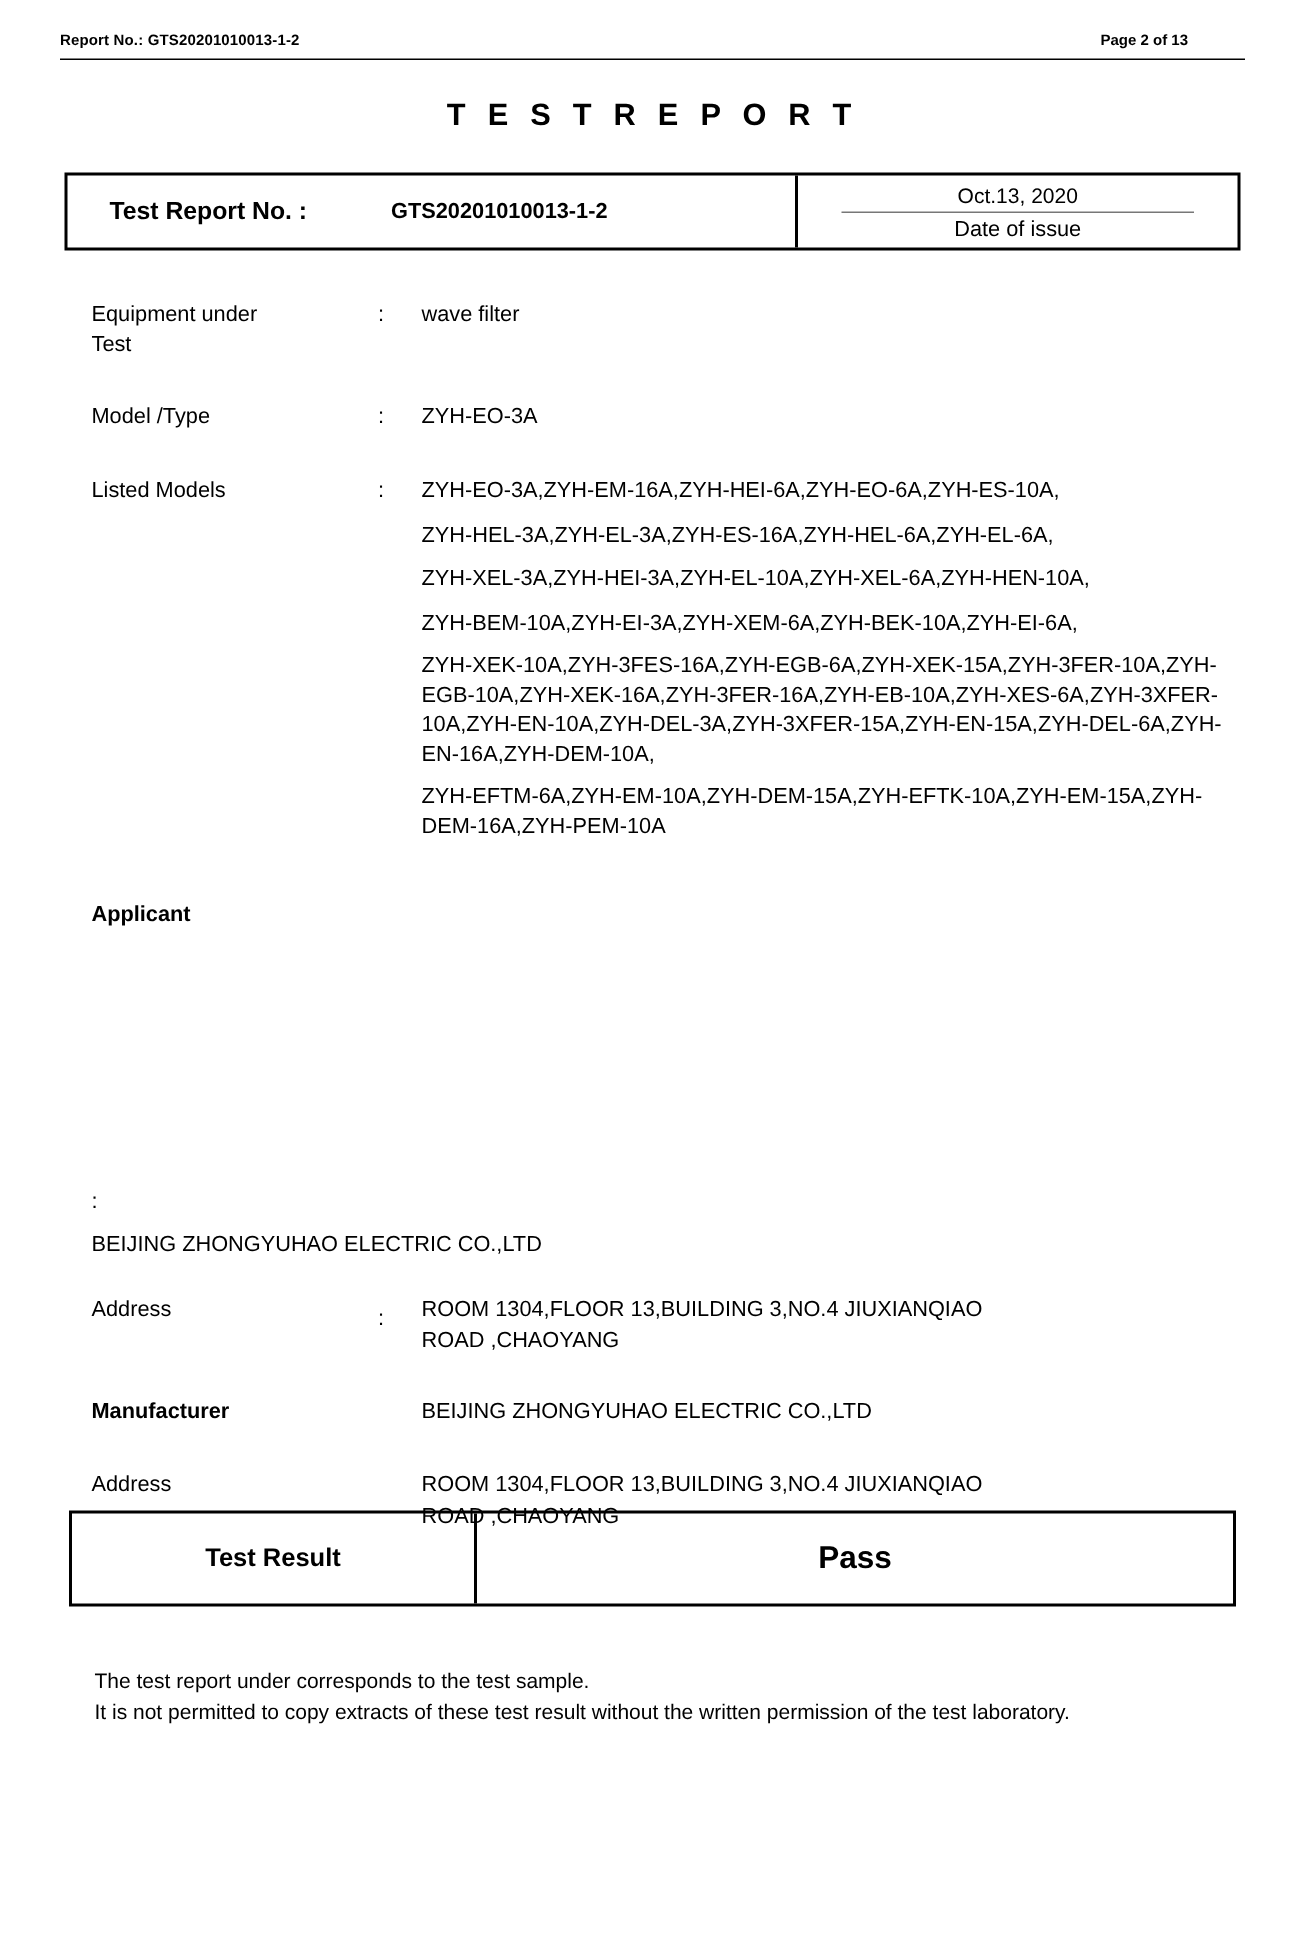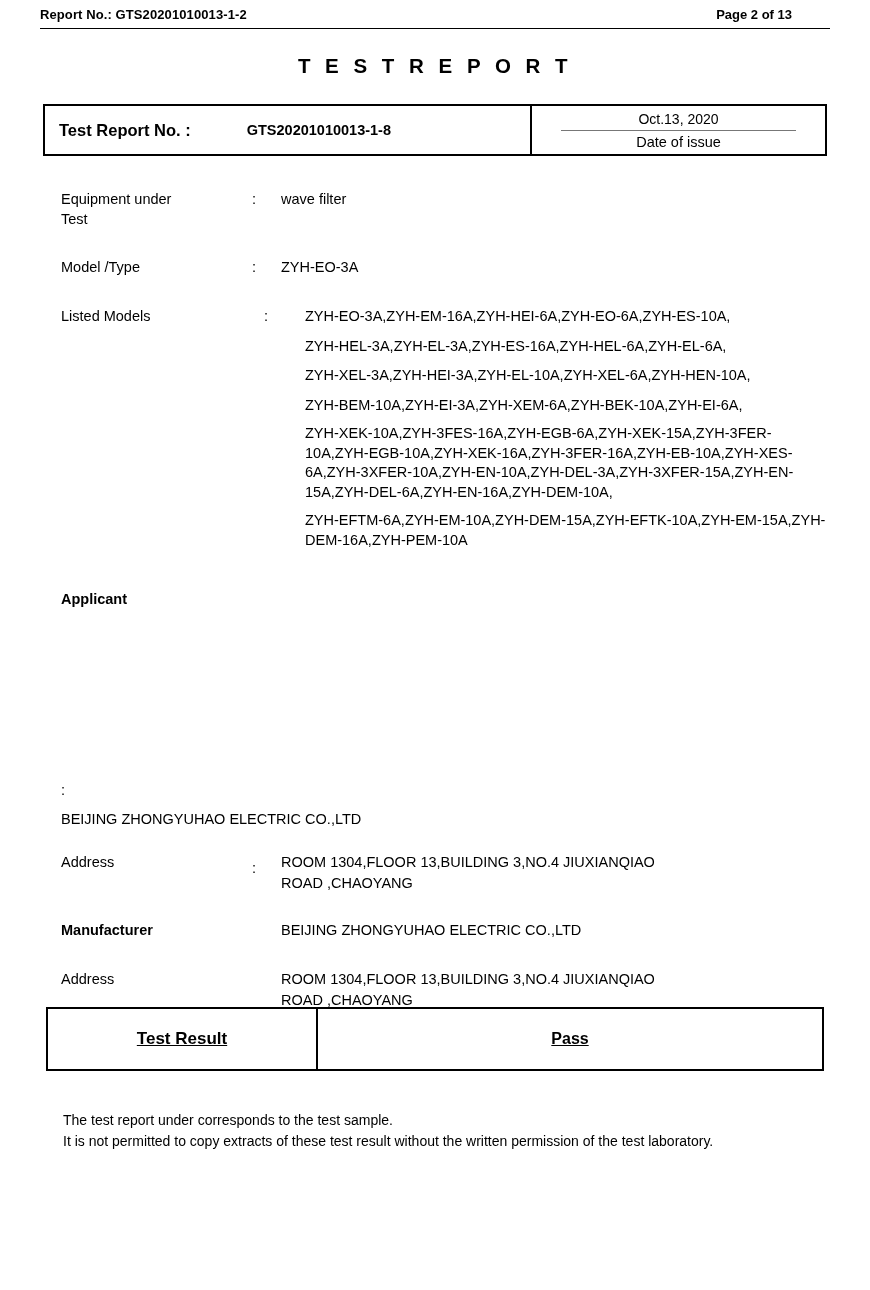--- a/index.html
+++ b/index.html
@@ -20,23 +20,23 @@
     height: 1290px;
     box-sizing: border-box;
     padding: 0 40px;
   }
 
   
   .header {
     display: flex;
     justify-content: space-between;
     align-items: baseline;
-    font-size: 13px;
-    font-weight: bold;
-    padding-top: 7px;
+    font-size: 10px;
+    font-weight: bold;
+    padding-top: 22px;
   }
   .header .report-no { letter-spacing: 0.1px; }
   .header .page-no { padding-right: 38px; }
   .header-rule {
     border: none;
     border-top: 1.6px solid #000;
     margin: 6px 0 0 0;
   }
 
   
@@ -59,21 +59,21 @@
   .tt-left {
     flex: 0 0 487px;
     display: flex;
     align-items: center;
     border-right: 2.2px solid #000;
     box-sizing: border-box;
   }
   .tt-label {
     font-size: 16.5px;
     font-weight: bold;
-    padding-left: 14px;
+    padding-left: 28px;
     white-space: nowrap;
   }
   .tt-value {
     font-size: 14.5px;
     font-weight: bold;
     padding-left: 56px;
     white-space: nowrap;
   }
   .tt-right {
     flex: 1 1 auto;
@@ -131,57 +131,56 @@
   .models-block .val-line { margin-bottom: 8.5px; }
   .models-block .val-line:last-child { margin-bottom: 0; }
   .models-block .wrapgrp {
     display: block;
     line-height: 19.5px;
     margin-bottom: 9px;
   }
 
   .row-equipment { margin-bottom: 28px; }
   .row-model { margin-bottom: 28px; }
-  .row-models { margin-bottom: 30px; gap: 12px; }
+  .row-models { margin-bottom: 30px; }
   .row-applicant { margin-bottom: 22px; flex-direction: column; }
   .row-address1 { margin-bottom: 26px; }
   .row-manufacturer { margin-bottom: 28px; }
   .row-address2 { margin-bottom: 0; }
 
   .colon-mid { padding-top: 6px; }
 
   
   .result-table {
     margin: 0 3px;
     position: absolute;
     left: 43px;
     right: 43px;
     top: 1007px;
     border: 2.4px solid #000;
     display: flex;
     height: 64px;
     box-sizing: border-box;
-    text-decoration: underline;
   }
   .rt-left {
     flex: 0 0 270px;
     display: flex;
     align-items: center;
     justify-content: center;
     border-right: 2.4px solid #000;
     box-sizing: border-box;
     font-size: 17px;
     font-weight: bold;
   }
   .rt-right {
     flex: 1 1 auto;
     display: flex;
     align-items: center;
     justify-content: center;
-    font-size: 16px;
+    font-size: 21px;
     font-weight: bold;
   }
 
   
   .notes {
     position: absolute;
     left: 63px;
     right: 40px;
     top: 1110px;
     font-size: 14px;
@@ -203,21 +202,21 @@
     <div class="report-no">Report No.: GTS20201010013-1-2</div>
     <div class="page-no">Page 2 of 13</div>
   </div>
   <hr class="header-rule">
 
   <div class="doc-title">T E S T   R E P O R T</div>
 
   <div class="top-table">
     <div class="tt-left">
       <span class="tt-label">Test Report No. :</span>
-      <span class="tt-value">GTS20201010013-1-8</span>
+      <span class="tt-value">GTS20201010013-1-2</span>
     </div>
     <div class="tt-right">
       <div class="tt-date">Oct.13, 2020</div>
       <div class="tt-sep"></div>
       <div class="tt-date-label">Date of issue</div>
     </div>
   </div>
 
   <div class="fields">
 

